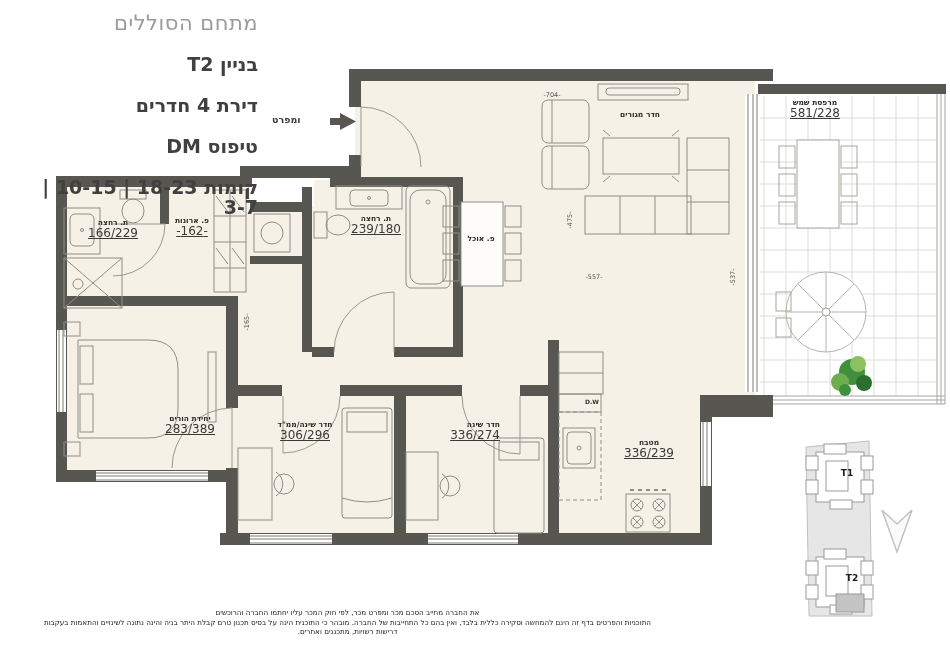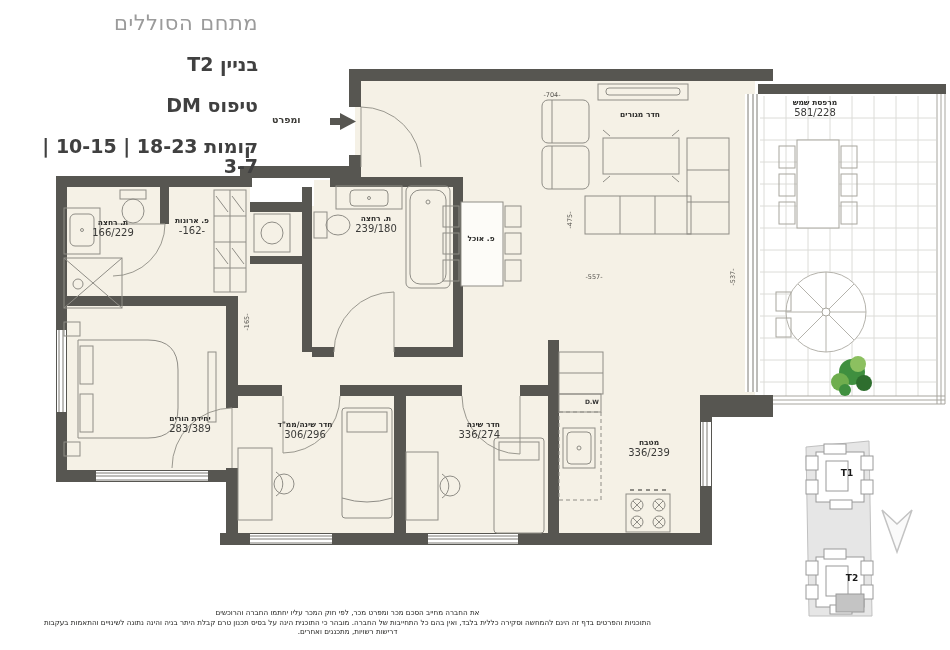--- a/index.html
+++ b/index.html
@@ -5,21 +5,21 @@
   html,body{margin:0;padding:0;background:#fff;}
   #stage{position:relative;width:950px;height:650px;background:#fff;overflow:hidden;
          font-family:"DejaVu Sans","Liberation Sans",sans-serif;}
   #plan-svg{position:absolute;left:0;top:0;z-index:1;}
   .lbl{position:absolute;z-index:3;color:#1d1d1b;}
   .title-block{top:12px;left:18px;width:240px;text-align:right;line-height:1.05;}
   .title-project{font-size:21px;color:#9b9b9b;letter-spacing:.5px;margin-bottom:4px;}
   .title-line{font-size:19px;font-weight:bold;color:#404040;margin-top:21px;}
   .rlabel{width:96px;margin-right:-48px;text-align:center;font-size:7.5px;line-height:10px;
           font-weight:bold;color:#2a2a28;}
-  .rlabel .dims{font-weight:normal;font-size:10px;color:#3a3a38;}
+  .rlabel .dims{font-weight:normal;font-size:12px;color:#3a3a38;text-decoration:underline;}
   .rlabel-plain{font-weight:bold;}
   .dim{width:44px;margin-right:-22px;text-align:center;font-size:6.5px;color:#55534e;z-index:3;position:absolute;}
   .dim.vert{transform:rotate(-90deg);}
   .entrance-lbl{font-size:9.5px;font-weight:bold;color:#3c3b37;width:60px;text-align:left;}
   .tlabel{font-size:9px;font-weight:bold;color:#1a1a1a;width:30px;margin-right:-15px;text-align:center;}
   .disclaimer{left:40px;top:608px;width:615px;text-align:center;font-size:7.2px;line-height:9.5px;color:#1d1d1b;}
   .dw-lbl{font-size:6px;font-weight:bold;color:#333;width:30px;margin-right:-15px;text-align:center;}
 </style>
 </head>
 <body>
@@ -282,20 +282,21 @@
         <rect x="826" y="566" width="22" height="30"></rect>
       </g>
       <rect x="836" y="594" width="28" height="18" fill="#c4c4c4" stroke="#9a9a9a"></rect>
       <path d="M882,510 L897,552 L912,510 L897,524 Z" fill="#fafafa" stroke="#c3c3c3" stroke-width="1.5"></path>
     </g>
   </svg>
 
   <div class="lbl title-block">
     <div class="title-project">מתחם הסוללים</div>
     <div class="title-line">בניין T2</div>
+    <div class="title-line">דירת 4 חדרים</div>
     <div class="title-line">טיפוס DM</div>
     <div class="title-line">קומות 18-23 | 10-15 | 3-7</div>
   </div>
 
   <div class="lbl entrance-lbl" style="left:272px;top:114px;">ומפרט</div>
 
   <div class="lbl rlabel rlabel-plain" style="right:310px;top:110px;">חדר מגורים</div>
   <div class="lbl rlabel rlabel-plain" style="right:469px;top:234px;">פ. אוכל</div>
 
   <div class="lbl rlabel" style="right:135px;top:98px;">

